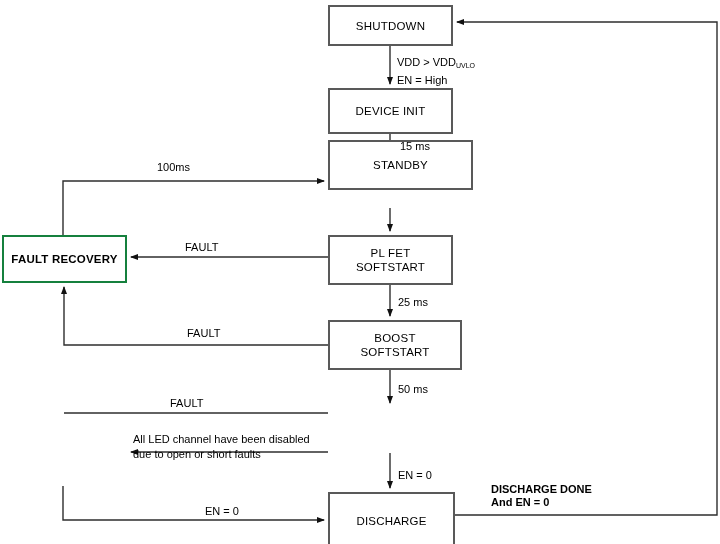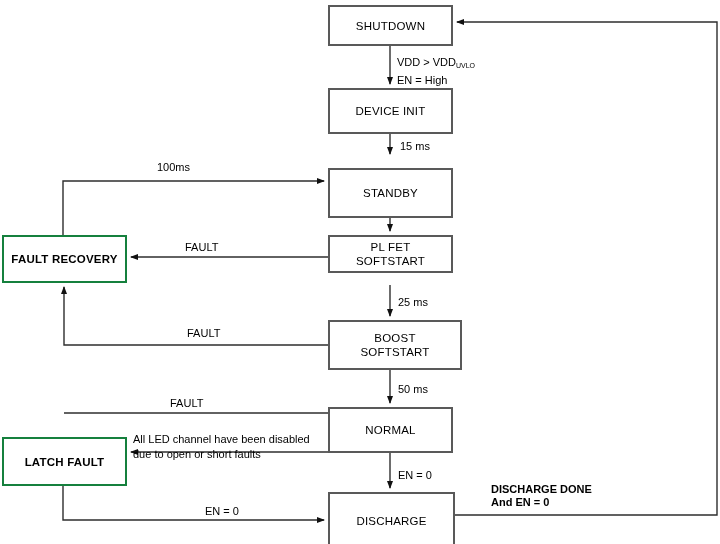--- a/index.html
+++ b/index.html
@@ -60,49 +60,43 @@
   </svg>
 
   <div class="node" style="left:328px;top:5px;width:125px;height:41px">
     <span>SHUTDOWN</span>
   </div>
 
   <div class="node" style="left:328px;top:88px;width:125px;height:46px">
     <span>DEVICE INIT</span>
   </div>
 
-  <div class="node" style="left:328px;top:168px;width:125px;height:50px">
+  <div class="node" style="left:328px;top:140px;width:145px;height:50px">
     <span>STANDBY</span>
   </div>
 
-  <div class="node" style="left:328px;top:235px;width:125px;height:38px">
+  <div class="node" style="left:328px;top:235px;width:125px;height:50px">
     <span>PL FET</span>
     <span>SOFTSTART</span>
   </div>
 
   <div class="node" style="left:328px;top:320px;width:134px;height:50px">
     <span>BOOST</span>
     <span>SOFTSTART</span>
   </div>
 
-  <div class="node" style="left:328px;top:407px;width:125px;height:46px">
-    <span>NORMAL</span>
-  </div>
 
   <div class="node" style="left:328px;top:492px;width:127px;height:57px">
     <span>DISCHARGE</span>
   </div>
 
   <div class="node side" style="left:2px;top:235px;width:125px;height:48px">
     <span>FAULT RECOVERY</span>
   </div>
 
-  <div class="node side" style="left:2px;top:437px;width:125px;height:49px">
-    <span>LATCH FAULT</span>
-  </div>
 
   <div class="lbl" style="left:397px;top:55px">
     <div><span>VDD &gt; VDD</span><span class="sub">UVLO</span></div>
     <div>EN = High</div>
   </div>
 
   <div class="lbl" style="left:400px;top:139px">15 ms</div>
   <div class="lbl" style="left:398px;top:295px">25 ms</div>
   <div class="lbl" style="left:398px;top:382px">50 ms</div>
   <div class="lbl" style="left:398px;top:468px">EN = 0</div>

